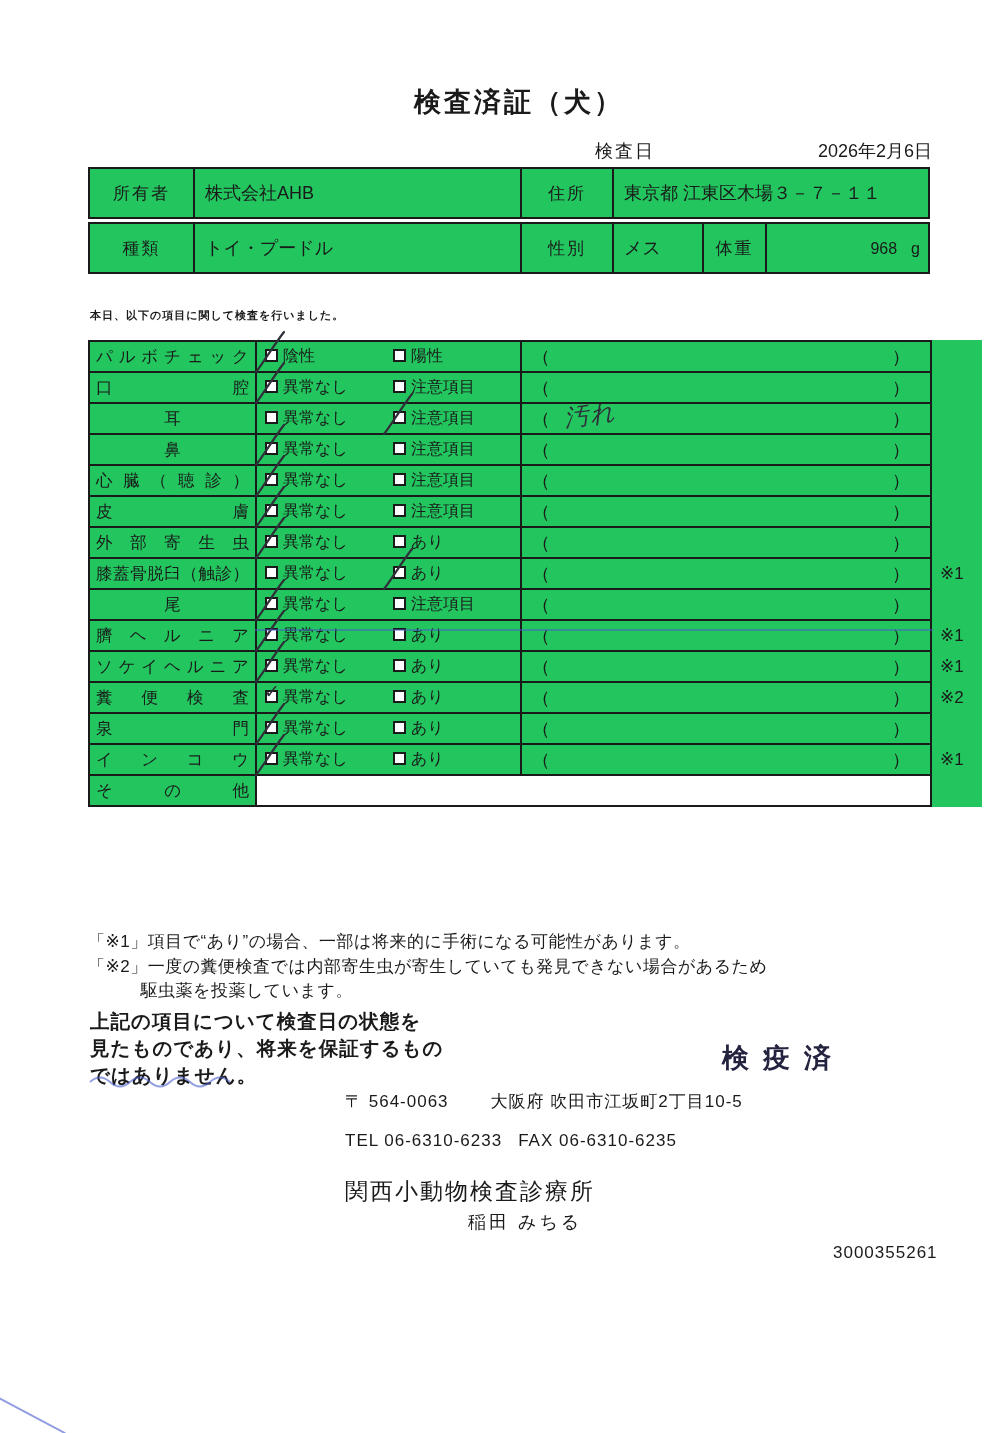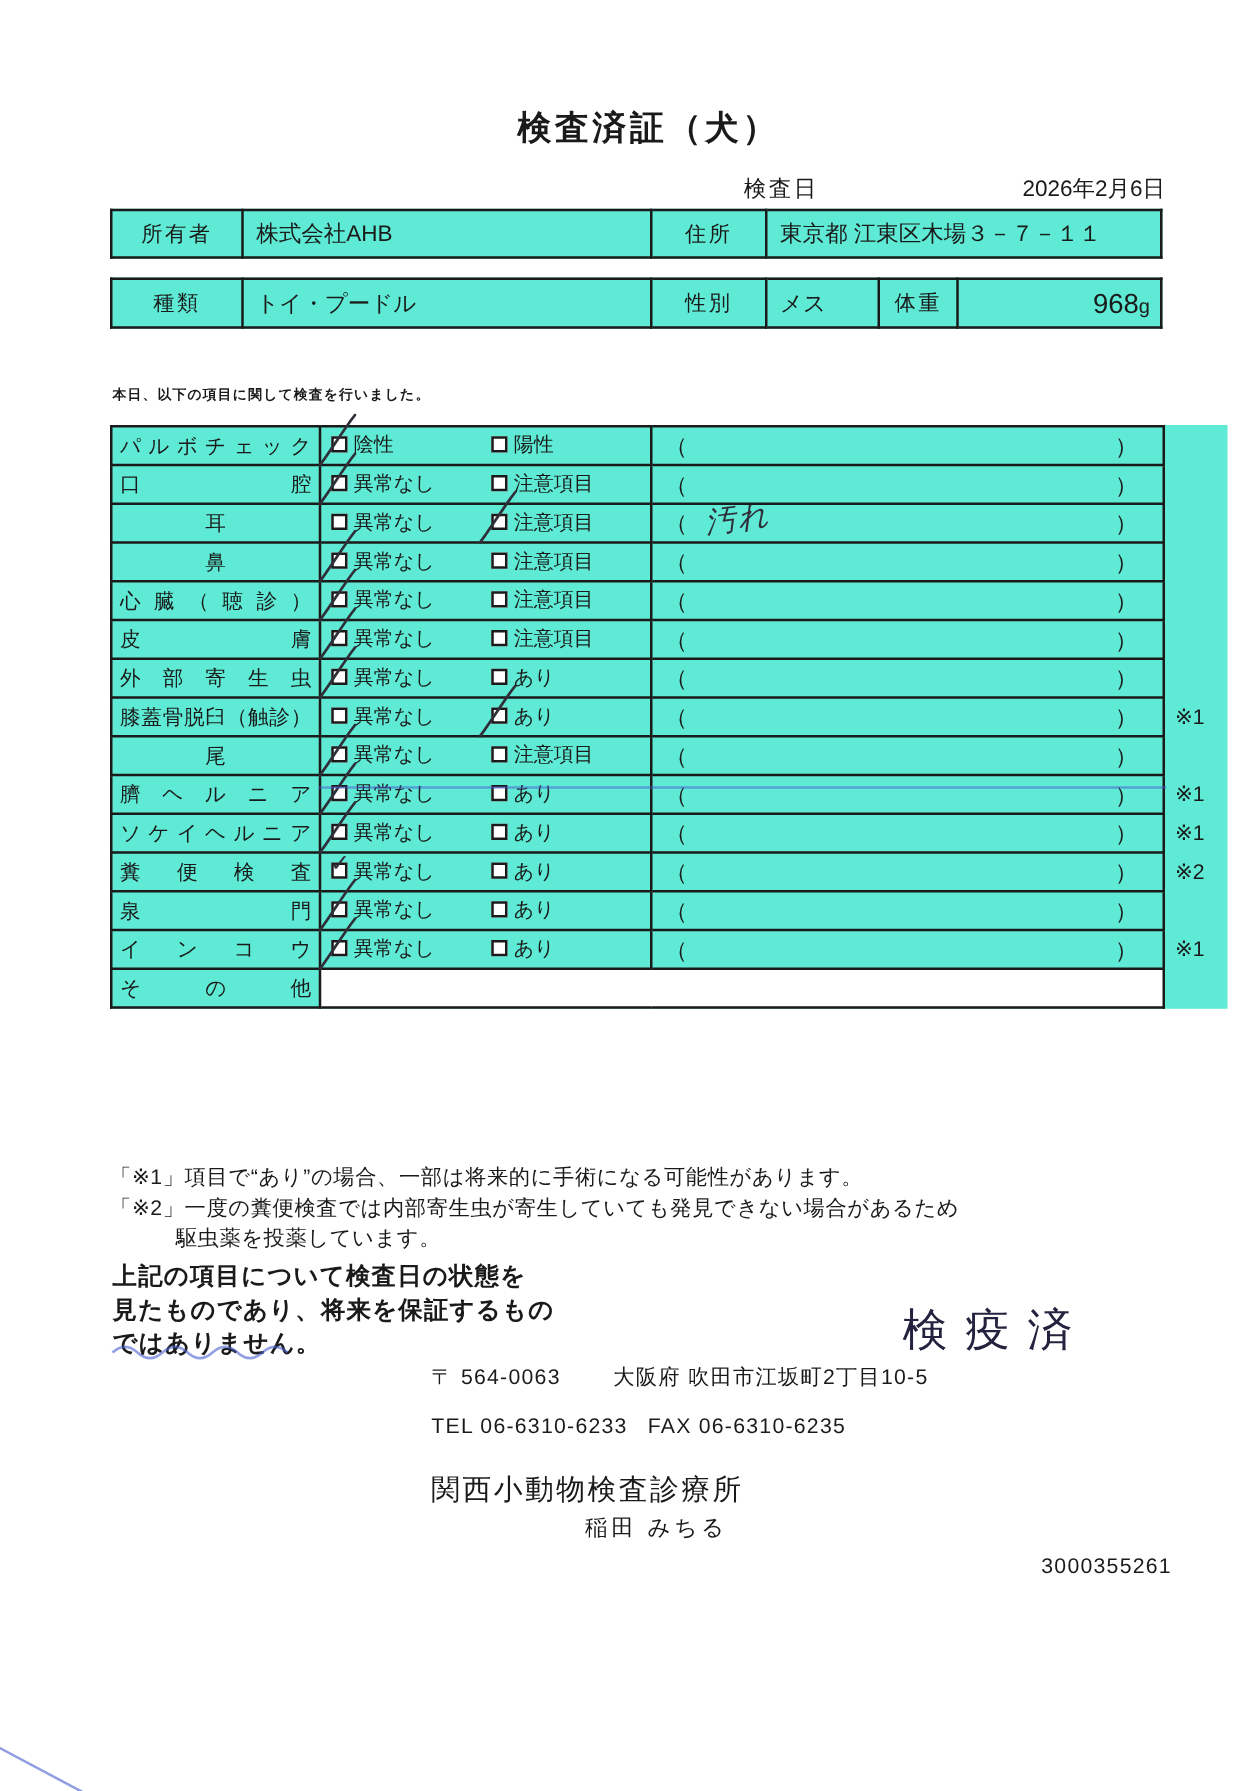--- a/index.html
+++ b/index.html
@@ -4,28 +4,28 @@
 <style>
   *{margin:0;padding:0;box-sizing:border-box}
   html,body{background:#e8e8e8}
   body{font-family:"Liberation Sans","DejaVu Sans",sans-serif;color:#1a1a1a}
   .page{position:relative;width:1008px;height:1433px;background:#ffffff;margin:0 auto;overflow:hidden}
   .abs{position:absolute}
   .title{top:84px;left:30px;right:0;text-align:center;font-size:27px;font-weight:bold;letter-spacing:3px}
   .date-label{top:139px;left:595px;font-size:18px;letter-spacing:2px}
   .date-value{top:139px;left:818px;font-size:18px}
 
-  table{border-collapse:collapse;table-layout:fixed;background:#5eead4}
+  table{border-collapse:collapse;table-layout:fixed;background:#22c55e}
   .t1{top:167px;left:88px}
   .t2{top:222px;left:88px}
-  .t1 td,.t2 td{border:2px solid #1a1a1a;font-size:18px;padding:0 10px;height:38px;white-space:nowrap;overflow:hidden}
+  .t1 td,.t2 td{border:2px solid #1a1a1a;font-size:18px;padding:12px 10px;height:38px;white-space:nowrap;overflow:hidden}
   .t2 td{height:39px}
   td.lab{text-align:center;letter-spacing:2px;font-size:17px;padding:0 4px}
   td.wv{text-align:right;padding-right:8px}
-  td.wv .val{font-size:22px}
+  td.wv .val{margin-right:14px;font-size:16px}
   td.wv .unit{font-size:16px}
 
   .intro{top:308px;left:90px;font-size:11px;font-weight:600;letter-spacing:1px}
 
   .t3{top:340px;left:88px}
   .t3 tr{height:31px}
   .t3 td{border:2px solid #1a1a1a;font-size:16px;padding:0;white-space:nowrap;overflow:visible;vertical-align:middle}
   .t3 td.c-label{font-size:16.5px;padding:0 6px;letter-spacing:0}
   .just{text-align:justify;text-align-last:justify}
   .center{text-align:center;text-align-last:center}
@@ -37,21 +37,21 @@
   .boxcheck{position:absolute;left:-1px;top:-7px;font-size:19px;font-weight:bold;color:var(--ink,#2f2f3a)}
   .c-note .note-in{display:flex;align-items:center;height:100%;padding:0 20px 0 10px;font-size:18px}
   .c-note .spacer{flex:1}
   .hand{font-family:"DejaVu Serif",serif;font-style:italic;font-size:24px;transform:rotate(-7deg);margin:-8px 0 0 14px;color:var(--ink,#2f2f3a);letter-spacing:2px}
   td.c-remark{border:none !important;font-size:17px;padding-left:8px !important;text-align:left;background:transparent}
   td.c-empty{background:#fff}
 
   .notes{top:930px;left:88px;font-size:17px;line-height:24.5px;letter-spacing:0.5px}
   .disclaimer{top:1008px;left:90px;font-size:19.5px;font-weight:bold;line-height:27px;letter-spacing:1px}
   .squiggle{top:1072px;left:88px;width:160px;height:16px;opacity:.6}
-  .stamp{top:1040px;left:722px;font-family:"Liberation Serif","DejaVu Serif",serif;font-size:36px;font-weight:normal;letter-spacing:14px;color:var(--stamp,#23233f)}
+  .stamp{top:1040px;left:722px;font-family:"Liberation Serif","DejaVu Serif",serif;font-size:27px;font-weight:bold;letter-spacing:14px;color:var(--stamp,#23233f)}
   .postal-line{top:1090px;left:345px;font-size:17px;display:flex;gap:42px;letter-spacing:1px}
   .tel-line{top:1131px;left:345px;font-size:17px;display:flex;gap:16px;letter-spacing:1px}
   .clinic-name{top:1176px;left:345px;font-size:23px;letter-spacing:2px}
   .vet-name{top:1210px;left:468px;font-size:18px;letter-spacing:3px}
   .serial{top:1243px;left:833px;font-size:17px;letter-spacing:1px}
 
   .artifact-line{top:629px;left:255px;width:678px;height:2px;background:rgba(72,92,205,0.5)}
   .artifact-corner{top:1414px;left:-8px;width:78px;height:2px;background:rgba(72,92,205,0.6);transform:rotate(28deg)}
 </style>
 </head>

